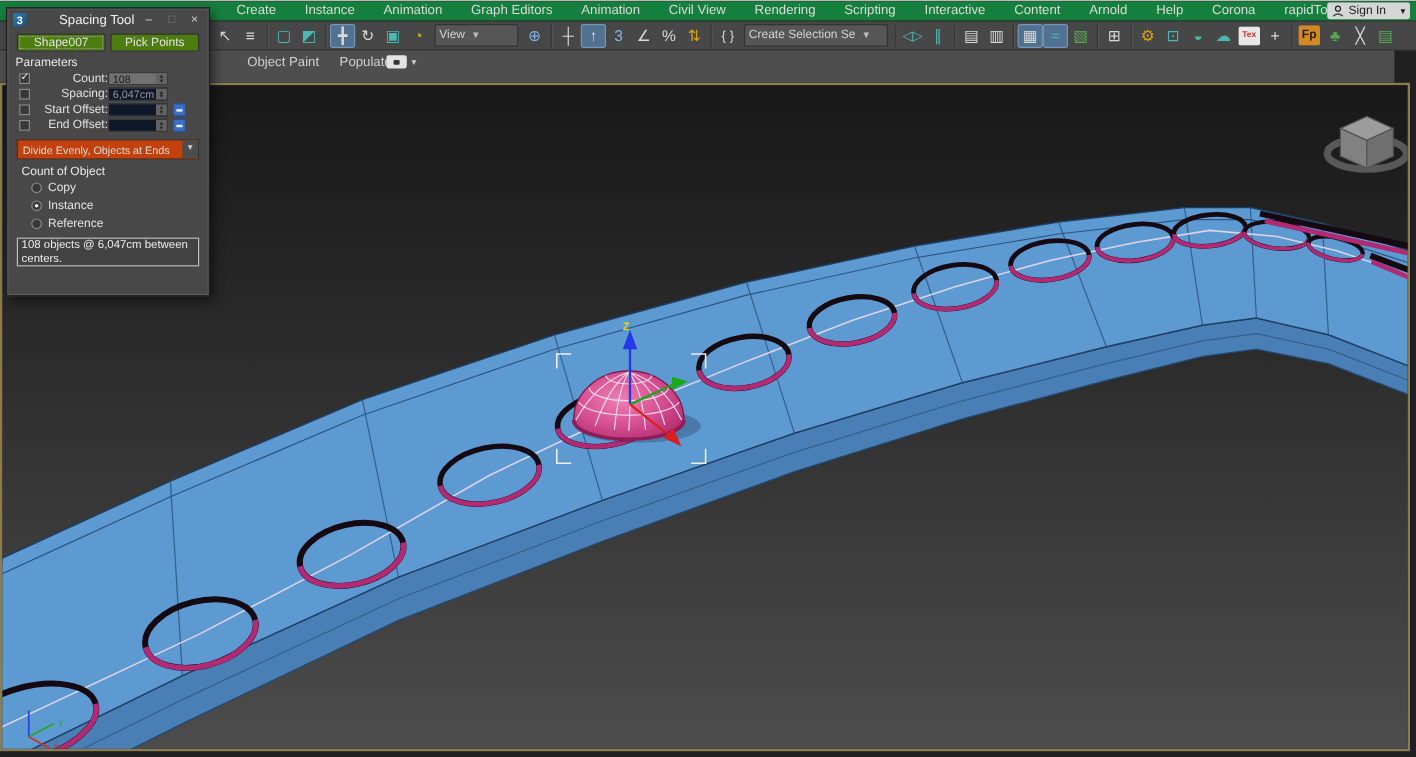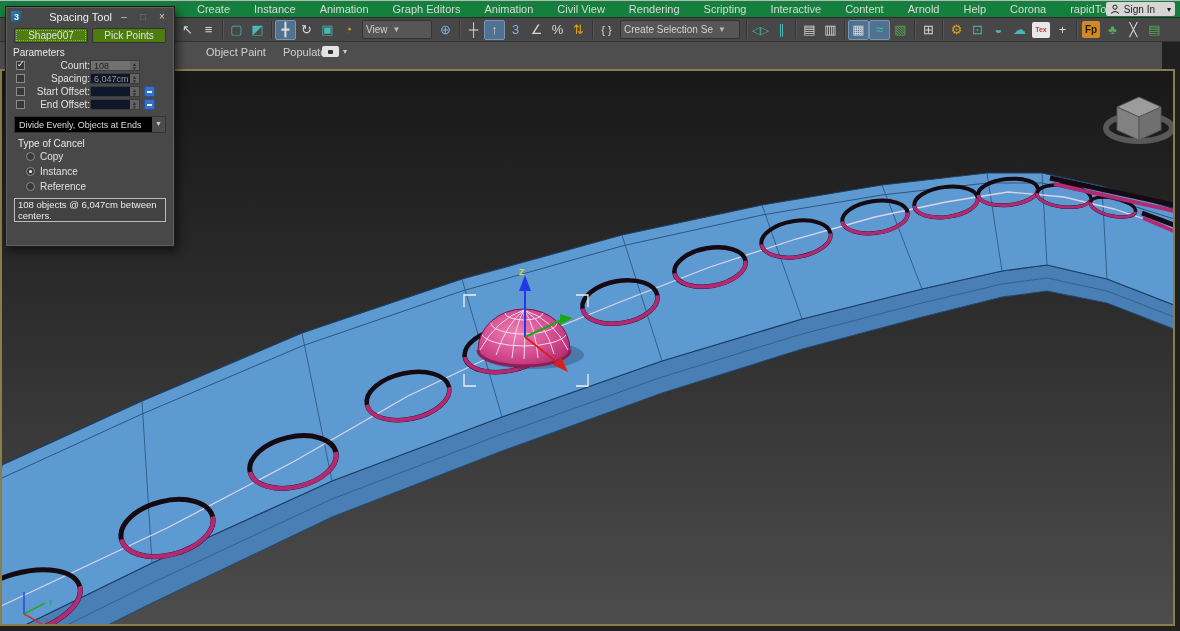--- a/index.html
+++ b/index.html
@@ -69,21 +69,21 @@
   .fld{flex:0 0 50px;height:11px;background:#717171;border:1px solid #3a3a3a;display:flex;align-items:center;box-sizing:border-box;}
   .fld .fv{flex:1;font-size:9px;color:#1b1b1b;padding-left:3px;}
   .spn{width:9px;display:flex;flex-direction:column;align-items:center;justify-content:center;background:#636363;height:100%;}
   .spn i{font-style:normal;font-size:5px;line-height:4px;color:#2a2a2a;}
   .dim .fld{background:#0f172a;}
   .dim .fld .fv{color:#979797;}
   .lock{width:11px;height:11px;margin-left:4px;background:#3a6fc4;border:1px solid #26549c;border-radius:2px;
         box-sizing:border-box;position:relative;flex:0 0 11px;}
   .lock::after{content:"";position:absolute;left:2px;top:4px;width:5px;height:2px;background:#e8f0ff;}
   .lock.hid{visibility:hidden;}
-  .ddl{margin:5px 8px 0 8px;height:15px;background:#000000;border:1px solid #333;display:flex;align-items:center;}
+  .ddl{margin:5px 8px 0 8px;height:15px;background:#c2410c;border:1px solid #333;display:flex;align-items:center;}
   .ddl .txt{flex:1;font-size:9px;color:#dcdcdc;padding-left:4px;white-space:nowrap;}
   .ddl .arr{width:13px;text-align:center;font-size:7px;color:#ccc;background:#4c4c4c;height:100%;line-height:14px;}
   .groups{display:flex;padding:5px 6px 0 6px;}
   .gcol{flex:1;}
   .ghead{font-size:10px;color:#e8e8e8;padding-left:6px;}
   .rrow{display:flex;align-items:center;height:15px;padding-left:14px;}
   .rad{width:9px;height:9px;border-radius:50%;background:#383838;border:1px solid #8a8a8a;box-sizing:border-box;position:relative;flex:0 0 9px;}
   .rad.on::after{content:"";position:absolute;left:2px;top:2px;width:3px;height:3px;border-radius:50%;background:#f2f2f2;}
   .rlbl{padding-left:5px;font-size:10px;}
   .frow{display:flex;align-items:center;height:14px;padding-left:10px;}
@@ -405,21 +405,21 @@
       <span class="lock"></span>
     </div>
 
     <div class="ddl">
       <span class="txt">Divide Evenly, Objects at Ends</span>
       <span class="arr">▼</span>
     </div>
 
     <div class="groups">
       <div class="gcol">
-        <div class="ghead">Type of Cancel</div>
+        <div class="ghead">Count of Object</div>
         <div class="rrow">
             <span class="rad"></span>
             <span class="rlbl">Copy</span>
           </div>
         <div class="rrow">
             <span class="rad on"></span>
             <span class="rlbl">Instance</span>
           </div>
         <div class="rrow">
             <span class="rad"></span>

